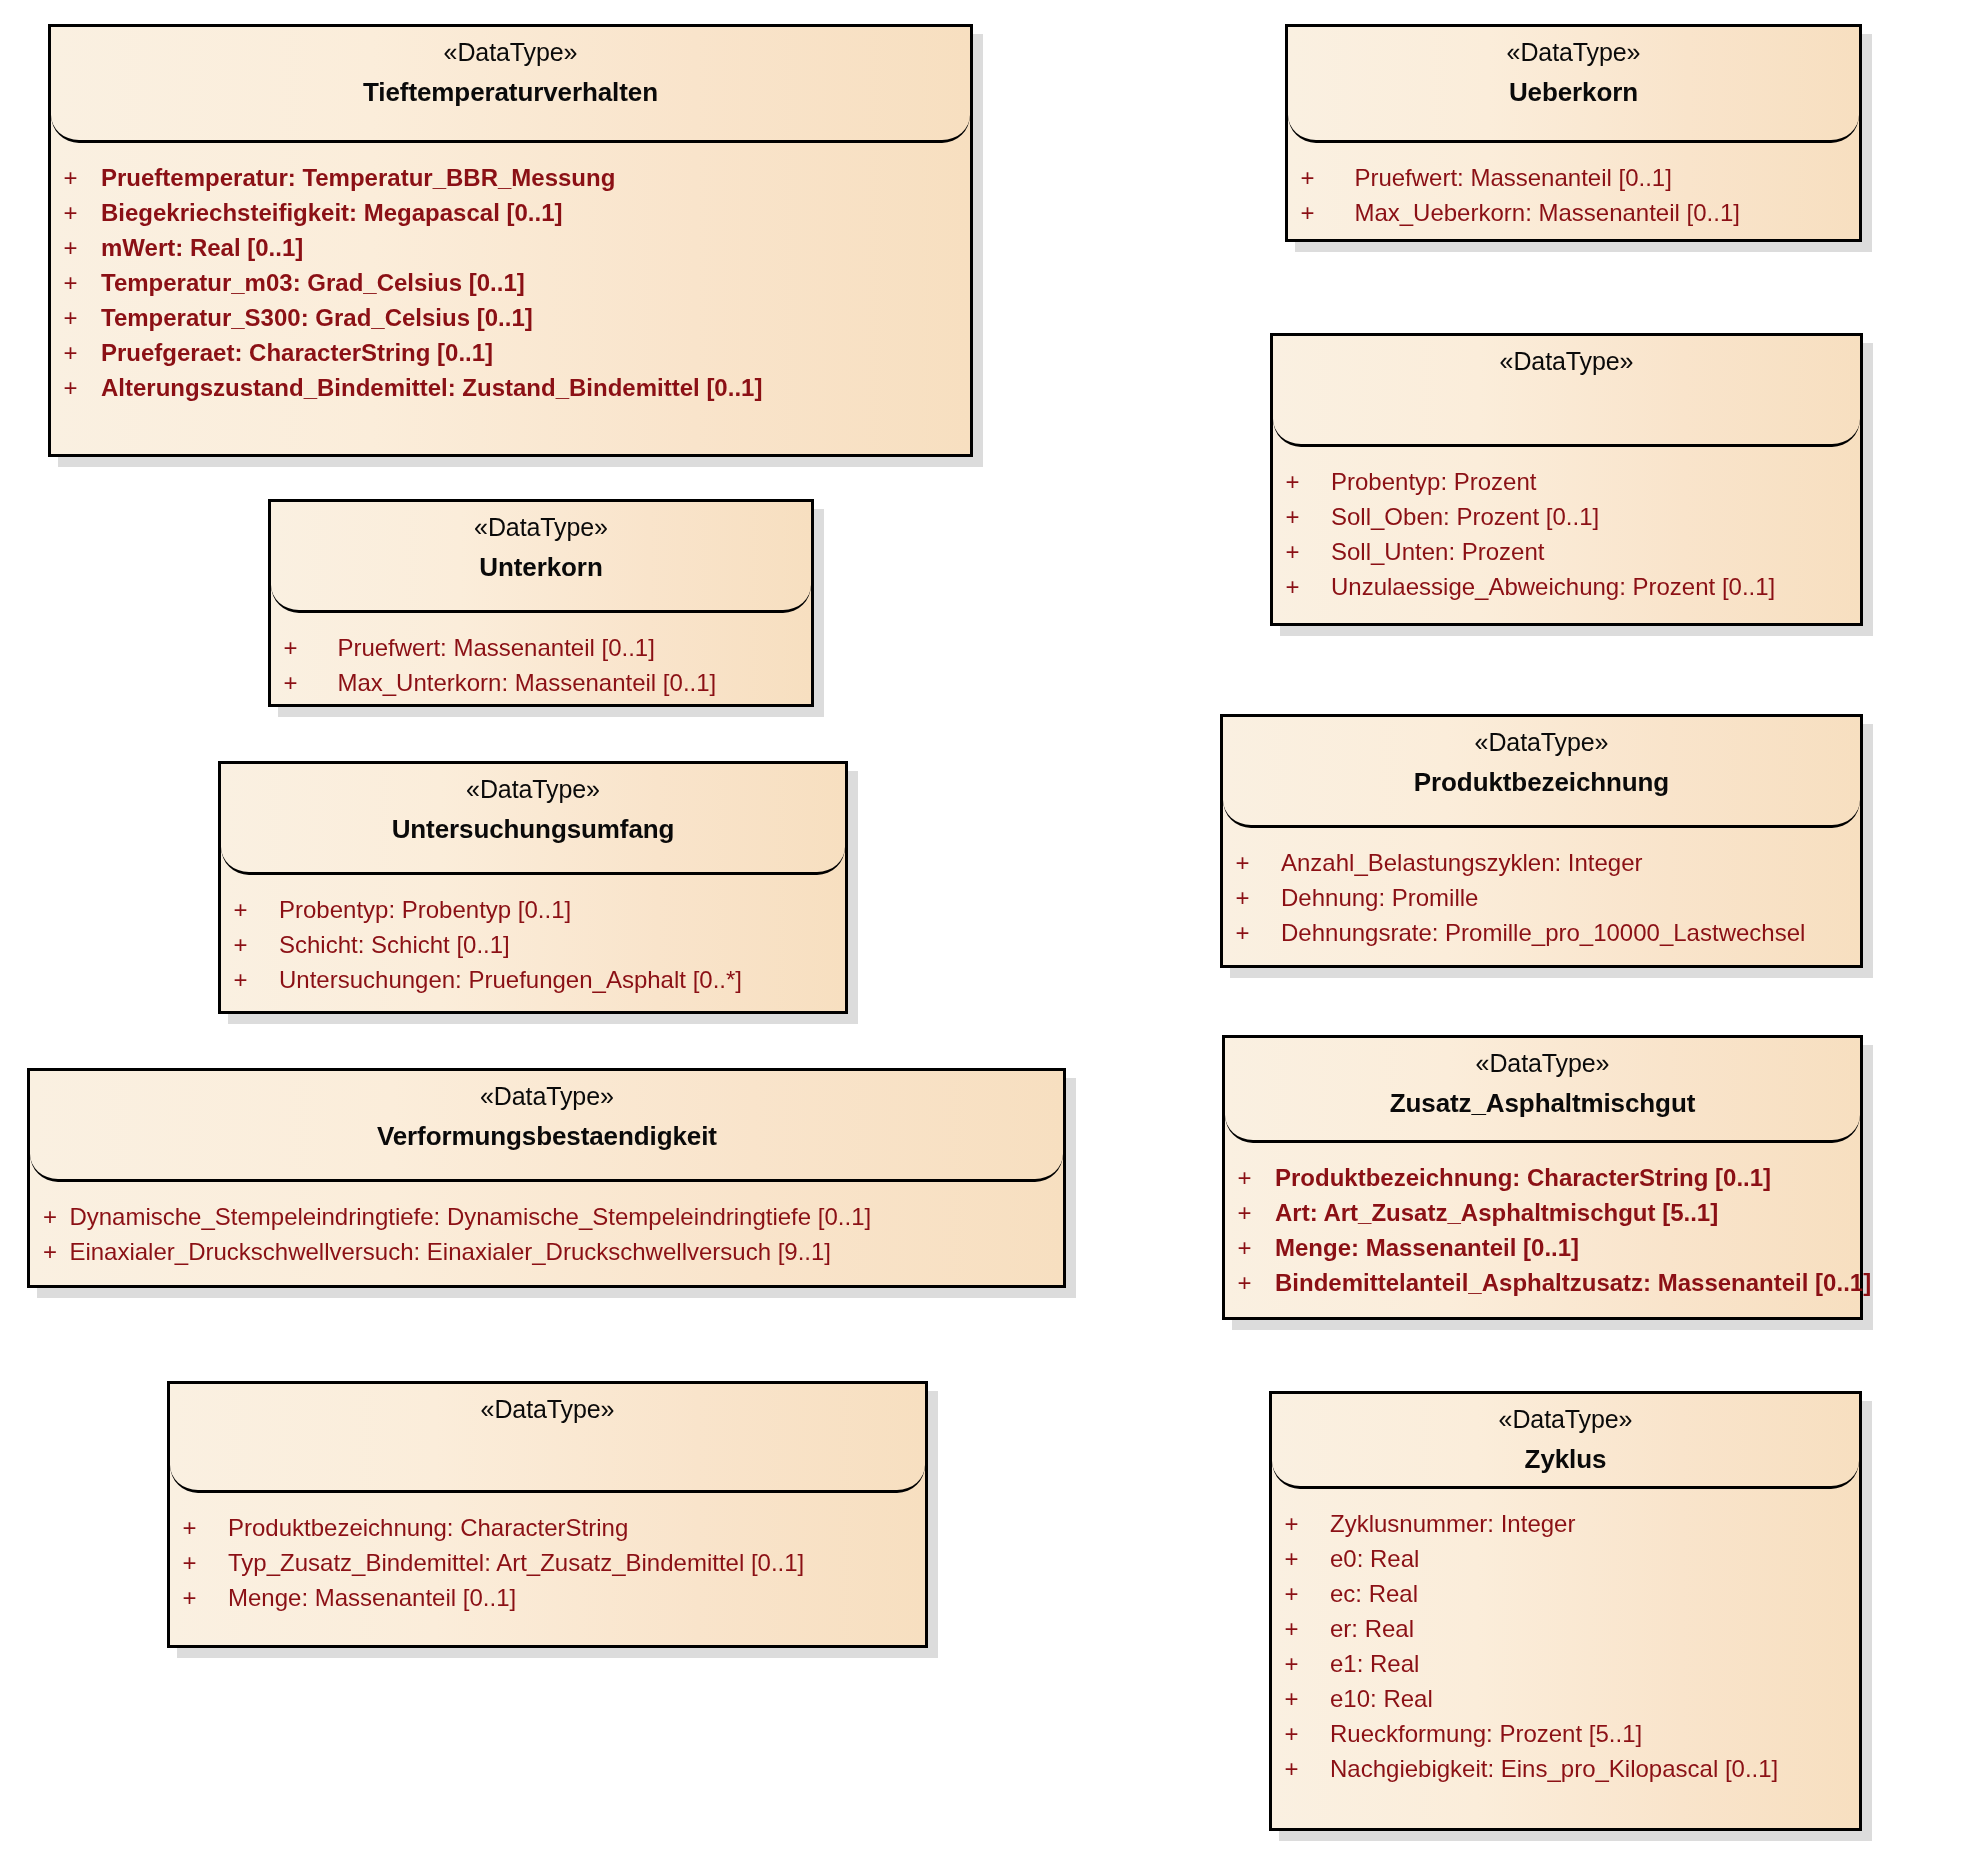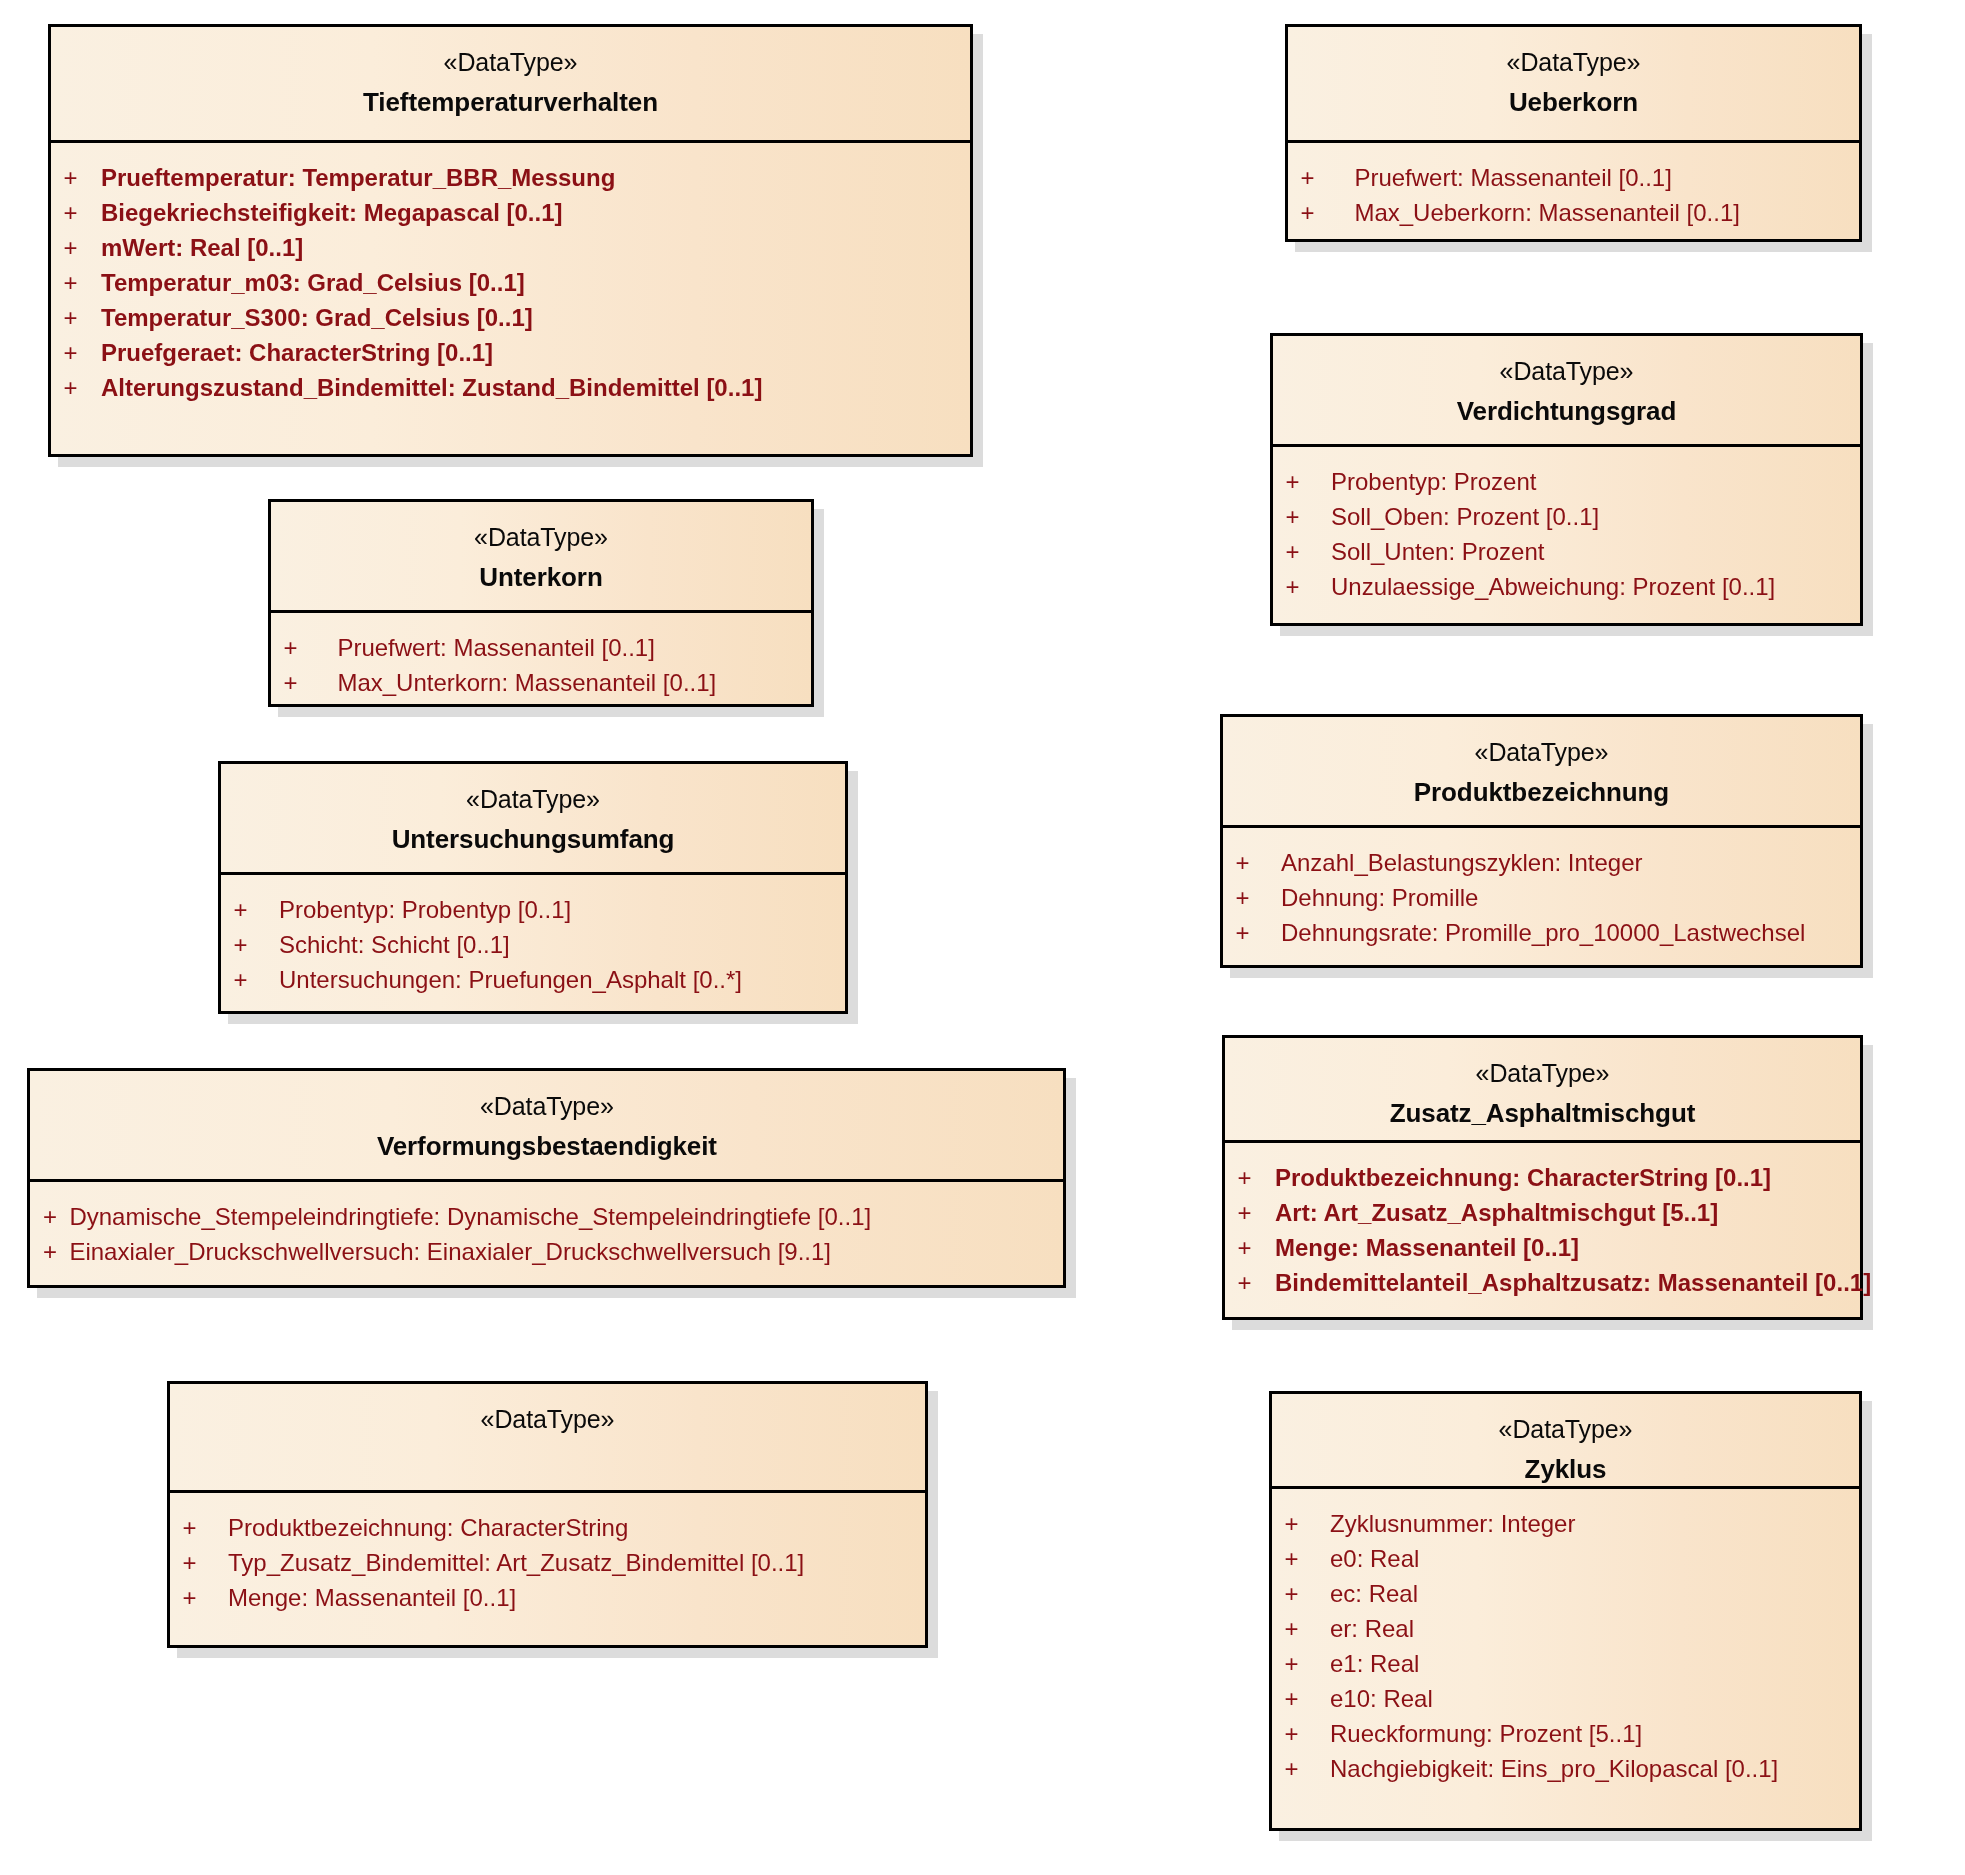--- a/index.html
+++ b/index.html
@@ -19,22 +19,23 @@
     position: absolute;
     box-sizing: border-box;
     border: 3.5px solid #000000;
     background: linear-gradient(to right, #FAF0E1 0%, #FBEDDA 35%, #F9E4CB 70%, #F7DFC0 100%);
     box-shadow: 10px 10px 0 0 #DCDCDC;
   }
   .uml-header {
     box-sizing: border-box;
     border-bottom: 3.5px solid #000000;
     text-align: center;
-    padding-top: 21px;
+    padding-top: 11px;
     padding-bottom: 18px;
+    border-radius: 28px;
   }
   .uml-stereotype {
     display: block;
     color: #0a0a0a;
     font-size: 25px;
     font-weight: 400;
     font-stretch: condensed;
     line-height: 1.18;
     letter-spacing: -0.1px;
   }
@@ -150,21 +151,20 @@
       <div class="uml-attr">
           <span class="uml-vis">+</span>
           <span class="uml-attr-text pad-l-3">Max_Unterkorn: Massenanteil [0..1]</span>
         </div>
     </div>
   </div>
 
   <div class="uml-class" style="left:1270px; top:333px; width:593px; height:293px;">
     <div class="uml-header" style="height:111px;">
       <span class="uml-stereotype">«DataType»</span>
-      <span class="uml-name">Verdichtungsgrad</span>
     </div>
     <div class="uml-attrs">
       <div class="uml-attr">
           <span class="uml-vis">+</span>
           <span class="uml-attr-text pad-l-2">Probentyp: Prozent</span>
         </div>
       <div class="uml-attr">
           <span class="uml-vis">+</span>
           <span class="uml-attr-text pad-l-2">Soll_Oben: Prozent [0..1]</span>
         </div>

